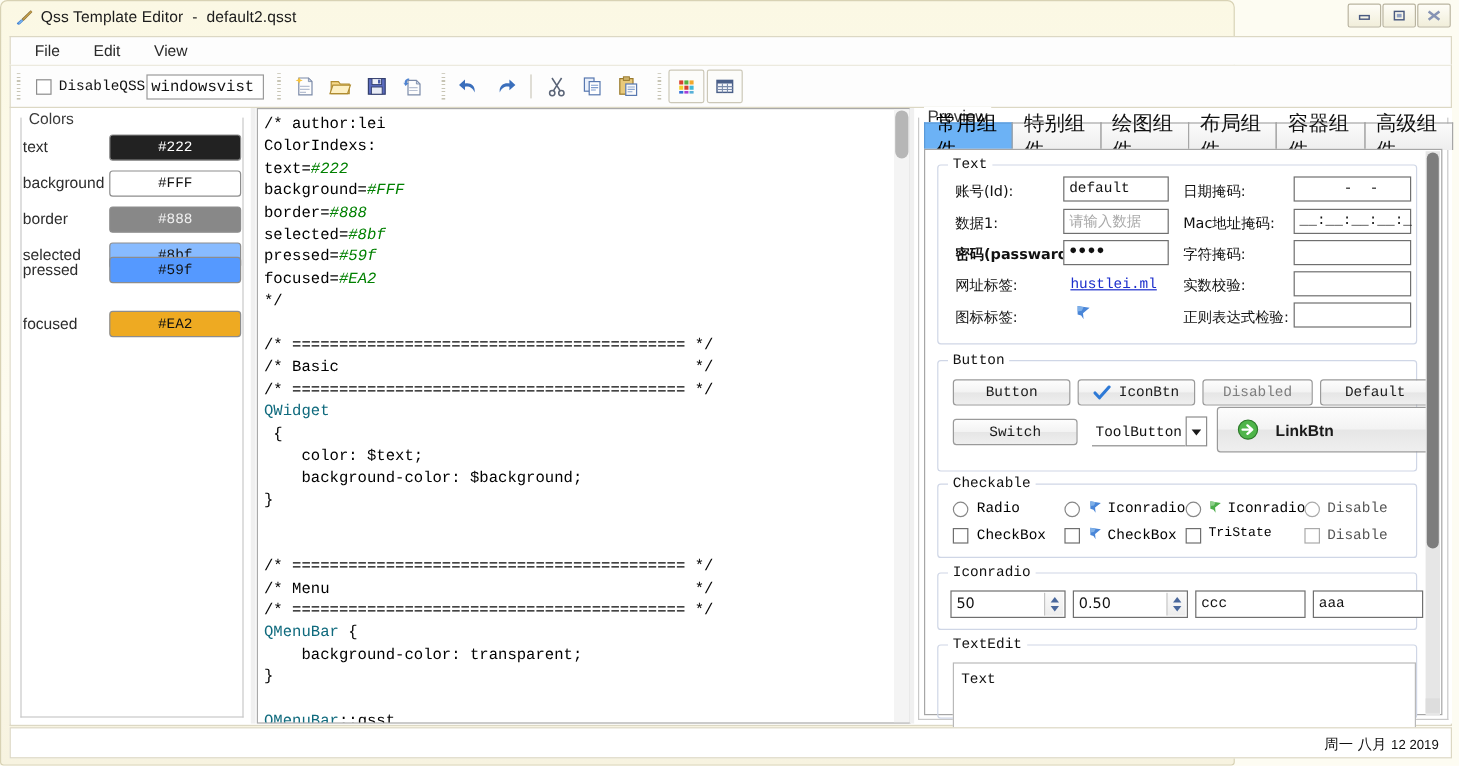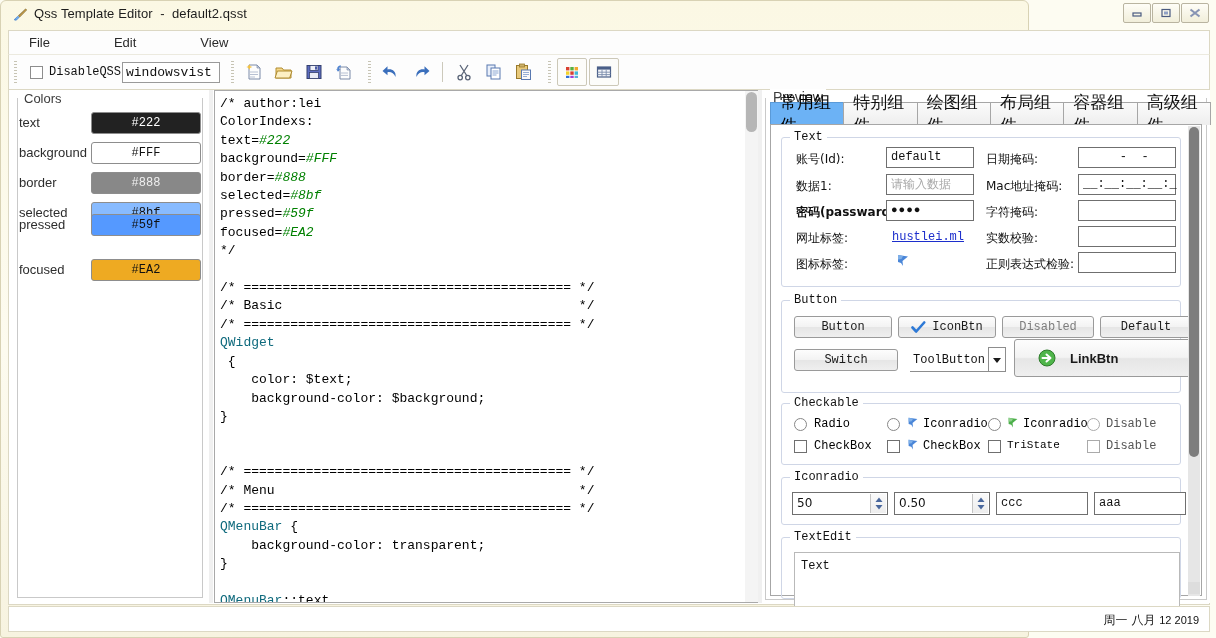--- a/index.html
+++ b/index.html
@@ -38,21 +38,21 @@
     display: flex; align-items: center; justify-content: center;
   }
   .wbtn svg { display: block; }
   
   .menubar {
     position: absolute; left: 7px; top: 29px;
     width: 1202px; height: 24px;
     background: #fdfdfd;
     border: 1px solid #dcd8c4;
     border-bottom: none;
-    display: flex; align-items: center; gap: 36px;
+    display: flex; align-items: center;
   }
   .menu-item {
     font-size: 13px; color: #2a2a2a;
     padding: 2px 11px; margin-left: 6px;
     white-space: pre;
   }
   .menu-item:first-child { margin-left: 9px; }
   
   .toolbar {
     position: absolute; left: 7px; top: 53px;
@@ -406,21 +406,21 @@
 <span>}</span>
 
 
 <span>/* ========================================== */</span>
 <span>/* Menu                                       */</span>
 <span>/* ========================================== */</span>
 <span class="kw">QMenuBar</span><span> {</span>
 <span>    background-color: transparent;</span>
 <span>}</span>
 
-<span class="kw">QMenuBar</span><span>::text</span>
+<span class="kw">QMenuBar</span><span>::qsst</span>
 
 </div>
       <div class="ed-scroll">
         <div class="ed-thumb"></div>
       </div>
     </div>
 
     <div class="vsplit" style="left:749px;"></div>
 
     <div class="preview-pane">
@@ -492,21 +492,21 @@
           <span style="position:absolute; left:128px; top:48px; width:78px; height:23px; border-bottom:1px solid #8d8d8d;
                        font-family:'Liberation Mono',monospace; font-size:12px; color:#111; display:flex;
                        align-items:center; justify-content:center;">ToolButton</span>
           <span style="position:absolute; left:206px; top:46px; width:18px; height:25px; border:1px solid #8d8d8d; background:#fff;
                        display:flex; align-items:center; justify-content:center;">
             <svg width="10" height="8" viewBox="0 0 10 8">
                 <path d="M1 2 L9 2 L5 7 Z" fill="#1a1a1a"></path>
               </svg>
           </span>
 
-          <span class="btn" style="left:232px; top:38px; width:178px; height:38px; justify-content:flex-start; padding-left:23px;align-items:center;">
+          <span class="btn" style="left:232px; top:38px; width:178px; height:38px; justify-content:flex-start; padding-left:16px;align-items:center;">
             <span style="margin-right:14px; display:inline-flex;">
               <svg width="18" height="18" viewBox="0 0 18 18">
                 <circle cx="9" cy="9" r="8" fill="#4fb54a" stroke="#2d7a2a" stroke-width="1"></circle>
                 <path d="M4.5 9 h6.5 M8.5 5.5 L12.5 9 L8.5 12.5" stroke="#ffffff" stroke-width="2" fill="none" stroke-linecap="round" stroke-linejoin="round"></path>
               </svg>
             </span>
             <span style="font-family:'Liberation Sans',sans-serif; font-weight:bold; font-size:13px;">LinkBtn</span>
           </span>
         </div>
 

